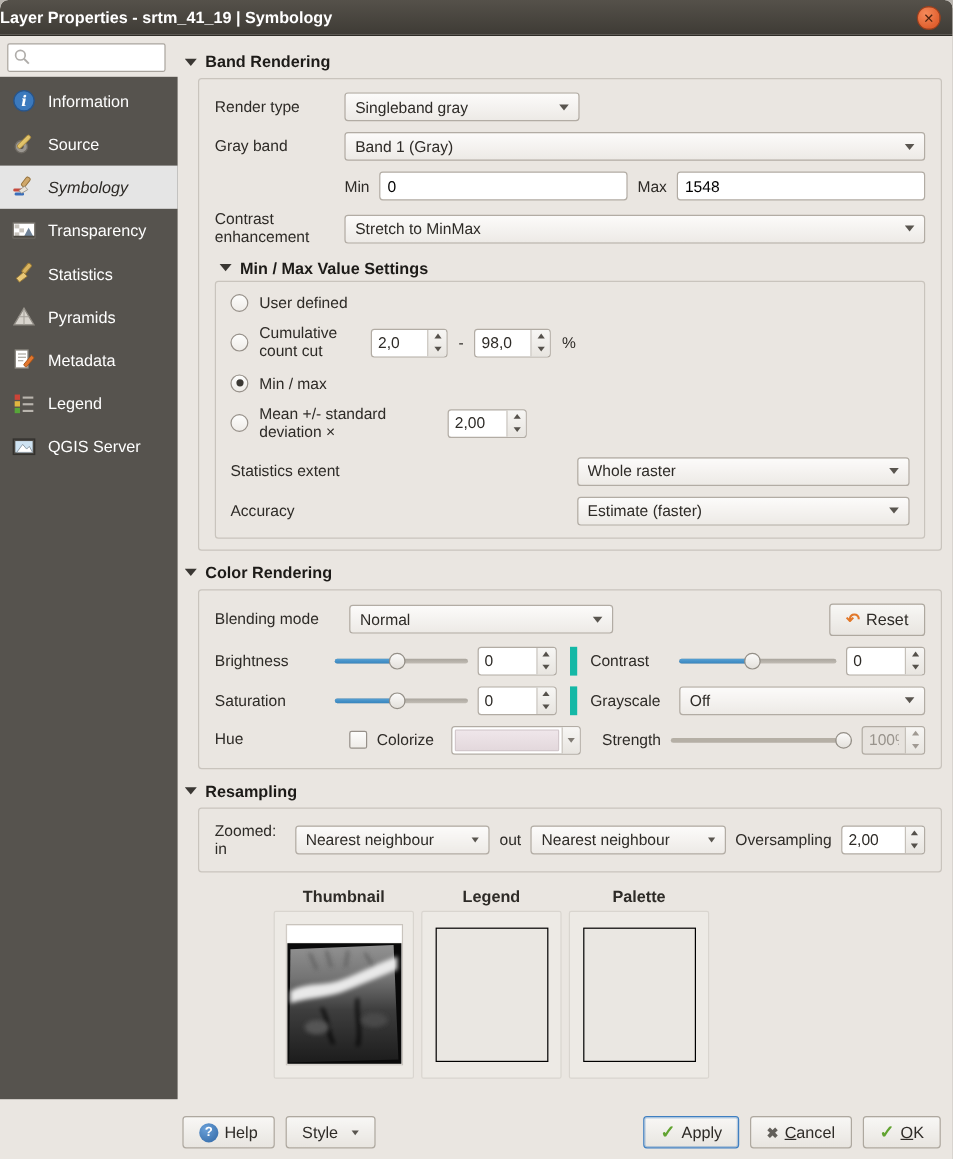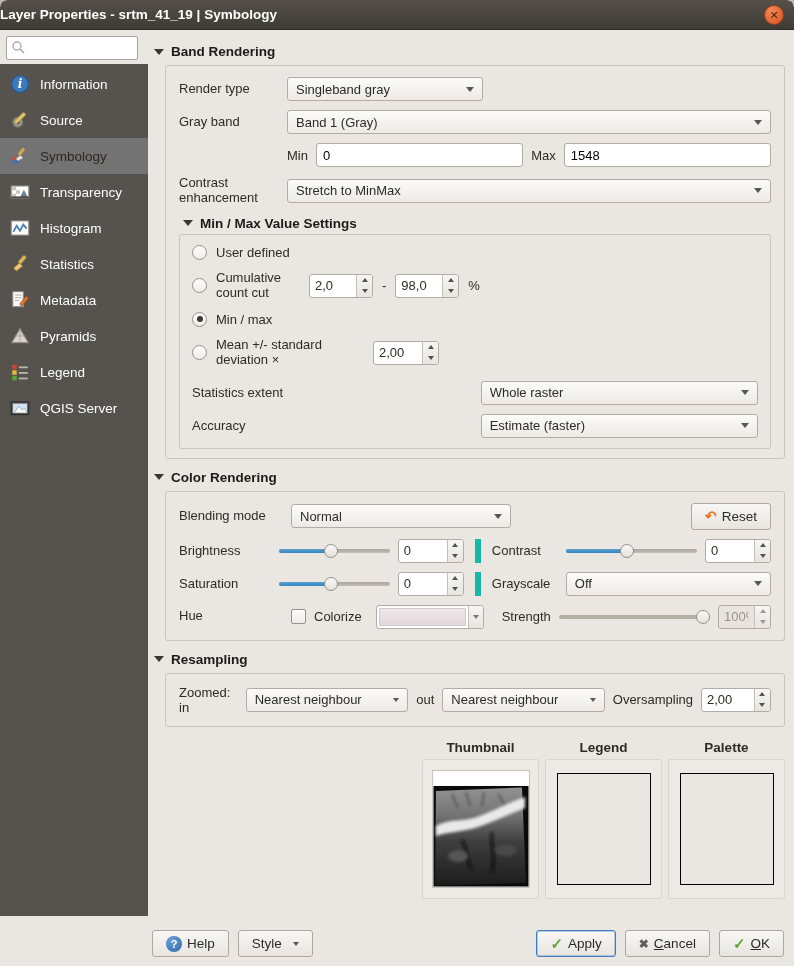--- a/index.html
+++ b/index.html
@@ -16,21 +16,21 @@
                display:flex; align-items:center; justify-content:center; color:#4e2410; font-size:11px; font-weight:bold; }
 
   
   .body { display:flex; height:936px; }
   .sidebar { width:148px; flex-shrink:0; display:flex; flex-direction:column; background:#eae6e1; }
   .search-wrap { position:relative; margin:6px 10px 4px 6px; }
   .search-wrap input { width:100%; height:24px; border:1px solid #a9a49d; border-radius:2px; background:#fff; padding:0 4px 0 24px; font-size:13px; }
   .search-icon { position:absolute; left:5px; top:4px; opacity:.55; }
   .nav { background:#56534e; flex:1 1 auto; margin-bottom:50px; padding-top:2px; }
   .nav-item { height:36px; display:flex; align-items:center; gap:9px; padding-left:9px; color:#fefefe; font-size:13.5px; }
-  .nav-item.selected { background:#737373; color:#2c2925; }
+  .nav-item.selected { background:#e5e5e5; color:#2c2925;font-style:italic; }
   .nav-icon { width:22px; height:22px; display:flex; align-items:center; justify-content:center; flex-shrink:0; }
 
   .main { flex:1; display:flex; flex-direction:column; padding:12px 9px 0 3px; overflow:hidden; }
 
   .sec-header { display:flex; align-items:center; gap:7px; margin:2px 0 4px 3px; font-weight:bold; font-size:13.5px; color:#1d1b18; }
   .tri-down { width:0; height:0; border-left:5px solid transparent; border-right:5px solid transparent; border-top:6px solid #3a3733; }
   .frame { border:1px solid #c9c4bd; border-radius:3px; margin:2px 0 9px 14px; padding:11px 13px 9px 13px; }
 
   .row { display:flex; align-items:center; gap:8px; margin-bottom:9px; }
   .row:last-child { margin-bottom:2px; }
@@ -82,21 +82,21 @@
   .cr-right { flex:1; display:flex; align-items:center; gap:8px; border-left:6px solid #14b8a6; padding-left:11px; }
   .lbl-a { width:92px; flex-shrink:0; }
   .lbl-b { width:66px; flex-shrink:0; }
   .spin-sm { width:66px; }
   .swatch-btn { width:108px; height:24px; border:1px solid #b2aca4; border-radius:3px; display:flex; overflow:hidden; background:#fff; }
   .swatch-fill { flex:1; background:linear-gradient(#efe6ea,#e3d8dc); margin:2px; border:1px solid #d3c8cc; border-radius:1px; }
   .swatch-arrow { width:15px; border-left:1px solid #c5c0b9; background:linear-gradient(#f7f6f4,#e8e5e0); display:flex; align-items:center; justify-content:center; }
   .swatch-arrow::after { content:""; border-left:3.5px solid transparent; border-right:3.5px solid transparent; border-top:4.5px solid #7f7a73; }
 
   
-  .previews { display:flex; gap:6px; margin:4px 0 0 77px;justify-content:flex-end; }
+  .previews { display:flex; gap:6px; margin:4px 0 0 77px; }
   .preview { width:117px; text-align:center; }
   .preview-label { font-weight:bold; font-size:13.5px; margin-bottom:4px; }
   .well { height:140px; background:#edeae5; border:1px solid #d9d5cf; border-radius:2px; display:flex; align-items:center; justify-content:center; }
   .blank-box { width:94px; height:112px; border:1px solid #000; background:#eae7e2; }
 
   
   .footer { margin-top:auto; display:flex; align-items:center; gap:9px; padding:7px 1px 9px 1px; }
   .btn { display:inline-flex; align-items:center; justify-content:center; gap:5px; height:27px; padding:0 13px;
          background:linear-gradient(#f8f7f5,#e8e5e0); border:1px solid #aea89f; border-radius:3px; font-size:13.5px; color:#2e2b27; }
   .btn.apply { border:1px solid #3f7fc1; box-shadow:inset 0 0 0 1px rgba(63,127,193,.35); }
@@ -176,62 +176,53 @@
                 <rect x="2" y="4.5" width="3.5" height="3" fill="#c8c4bd"></rect>
                 <rect x="5.5" y="7.5" width="3.5" height="3" fill="#c8c4bd"></rect>
                 <rect x="2" y="10.5" width="3.5" height="3" fill="#c8c4bd"></rect>
                 <polygon points="9,13.5 12.5,7 16,13.5" fill="#6f8297"></polygon>
                 <rect x="1" y="13" width="16" height="1.5" fill="#4a4740"></rect>
               </svg>
           </span>
           <span>Transparency</span>
         </div>
 
-        <div class="nav-item">
-          <span class="nav-icon">
-            <svg width="20" height="20" viewBox="0 0 18 18">
-                <rect x="1" y="2.5" width="16" height="13" fill="#fdfdfd" stroke="#7b7771"></rect>
-                <polyline points="3,12.5 6,7 9,11.5 12,6 15,9.5" fill="none" stroke="#4a7fb5" stroke-width="1.6"></polyline>
-              </svg>
-          </span>
-          <span>Histogram</span>
-        </div>
 
         <div class="nav-item">
           <span class="nav-icon">
             <svg width="20" height="20" viewBox="0 0 18 18">
                 <rect x="9.4" y="0.8" width="3.4" height="8.6" rx="1.2" transform="rotate(40 11 5)" fill="#d9b45f" stroke="#9a7a35" stroke-width="0.7"></rect>
                 <polygon points="3.2,12.5 8.6,8 11.4,11 5.6,15.4" fill="#e9c878" stroke="#9a7a35" stroke-width="0.7"></polygon>
               </svg>
           </span>
           <span>Statistics</span>
+        </div>
+
+        <div class="nav-item">
+          <span class="nav-icon">
+            <svg width="20" height="20" viewBox="0 0 18 18">
+                <polygon points="9,2.5 16.5,15 1.5,15" fill="#d8d4cd" stroke="#8d8982"></polygon>
+                <line x1="9" y1="2.5" x2="9" y2="15" stroke="#a5a19a" stroke-width="0.8"></line>
+                <line x1="5" y1="9" x2="13" y2="9" stroke="#a5a19a" stroke-width="0.8"></line>
+              </svg>
+          </span>
+          <span>Pyramids</span>
         </div>
 
         <div class="nav-item">
           <span class="nav-icon">
             <svg width="20" height="20" viewBox="0 0 18 18">
                 <rect x="2.5" y="1.5" width="9.5" height="13.5" fill="#fff" stroke="#8d8982"></rect>
                 <line x1="4.5" y1="4.5" x2="10.5" y2="4.5" stroke="#b3afa8" stroke-width="1"></line>
                 <line x1="4.5" y1="7" x2="10.5" y2="7" stroke="#b3afa8" stroke-width="1"></line>
                 <line x1="4.5" y1="9.5" x2="8.5" y2="9.5" stroke="#b3afa8" stroke-width="1"></line>
                 <rect x="11.2" y="5.2" width="2.8" height="9.5" rx="0.8" transform="rotate(40 12.6 10)" fill="#e2762d" stroke="#9e4e16" stroke-width="0.6"></rect>
               </svg>
           </span>
           <span>Metadata</span>
-        </div>
-
-        <div class="nav-item">
-          <span class="nav-icon">
-            <svg width="20" height="20" viewBox="0 0 18 18">
-                <polygon points="9,2.5 16.5,15 1.5,15" fill="#d8d4cd" stroke="#8d8982"></polygon>
-                <line x1="9" y1="2.5" x2="9" y2="15" stroke="#a5a19a" stroke-width="0.8"></line>
-                <line x1="5" y1="9" x2="13" y2="9" stroke="#a5a19a" stroke-width="0.8"></line>
-              </svg>
-          </span>
-          <span>Pyramids</span>
         </div>
 
         <div class="nav-item">
           <span class="nav-icon">
             <svg width="20" height="20" viewBox="0 0 18 18">
                 <rect x="2" y="2.5" width="4" height="4" fill="#cc4438"></rect>
                 <rect x="2" y="7.5" width="4" height="4" fill="#e0b63f"></rect>
                 <rect x="2" y="12.5" width="4" height="4" fill="#57a639"></rect>
                 <rect x="8" y="4" width="8" height="1.6" fill="#b9b5ae"></rect>
                 <rect x="8" y="9" width="8" height="1.6" fill="#b9b5ae"></rect>

